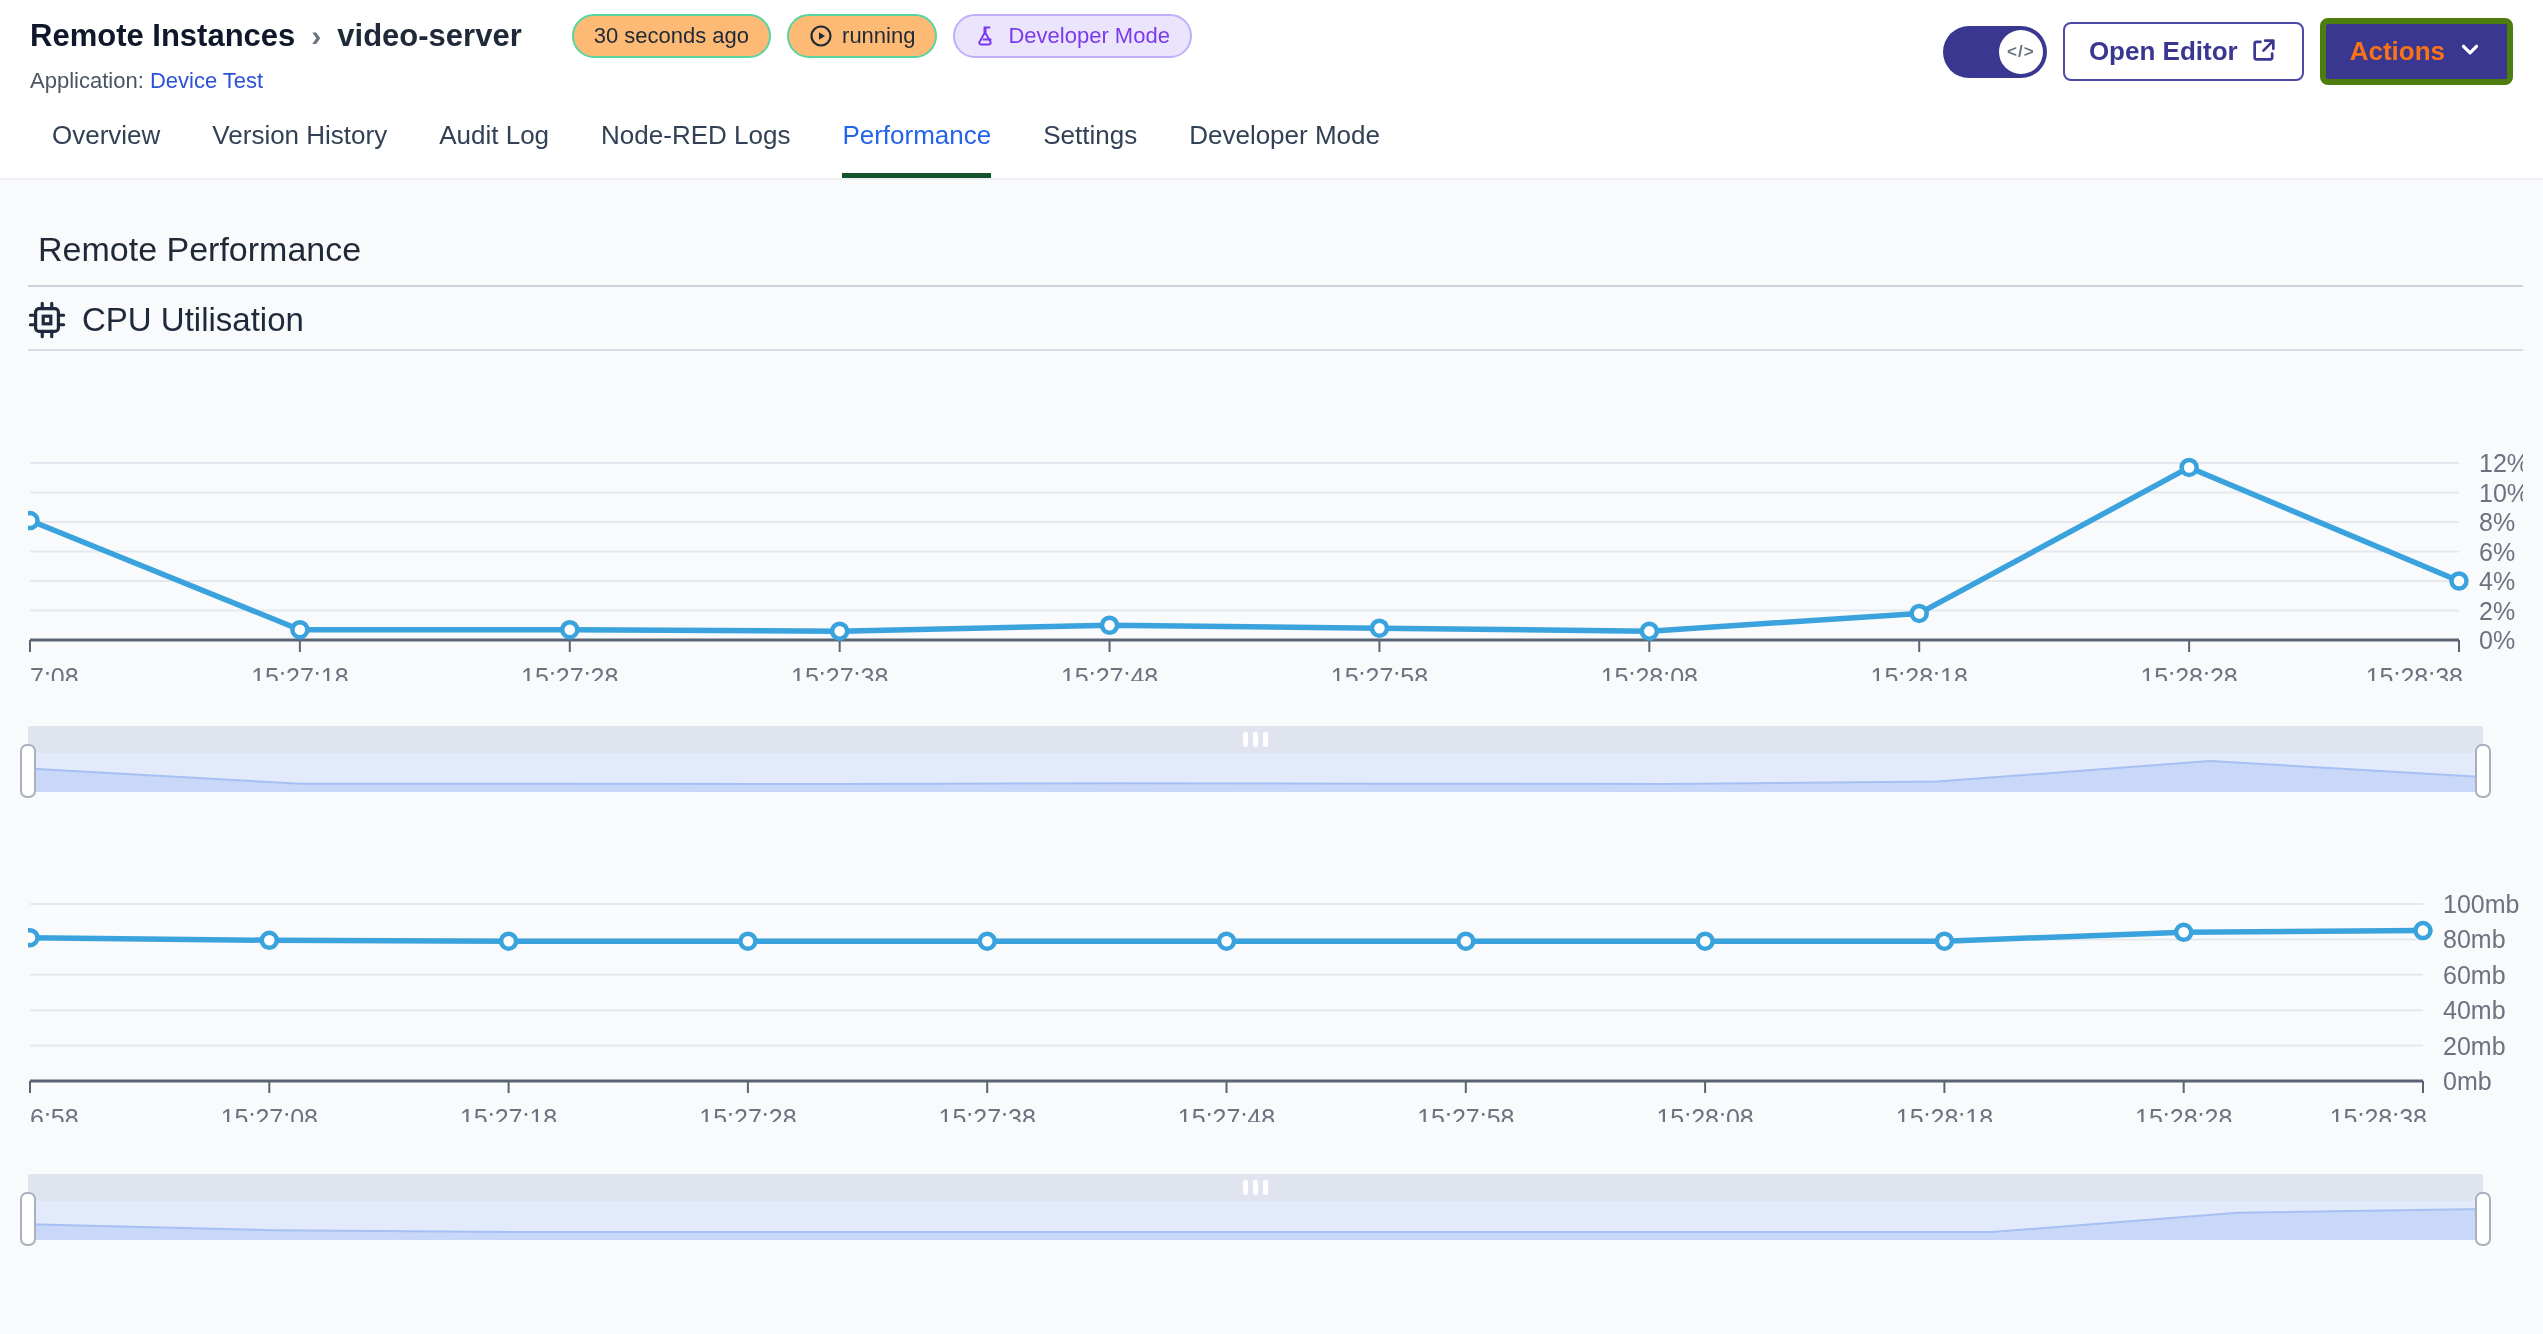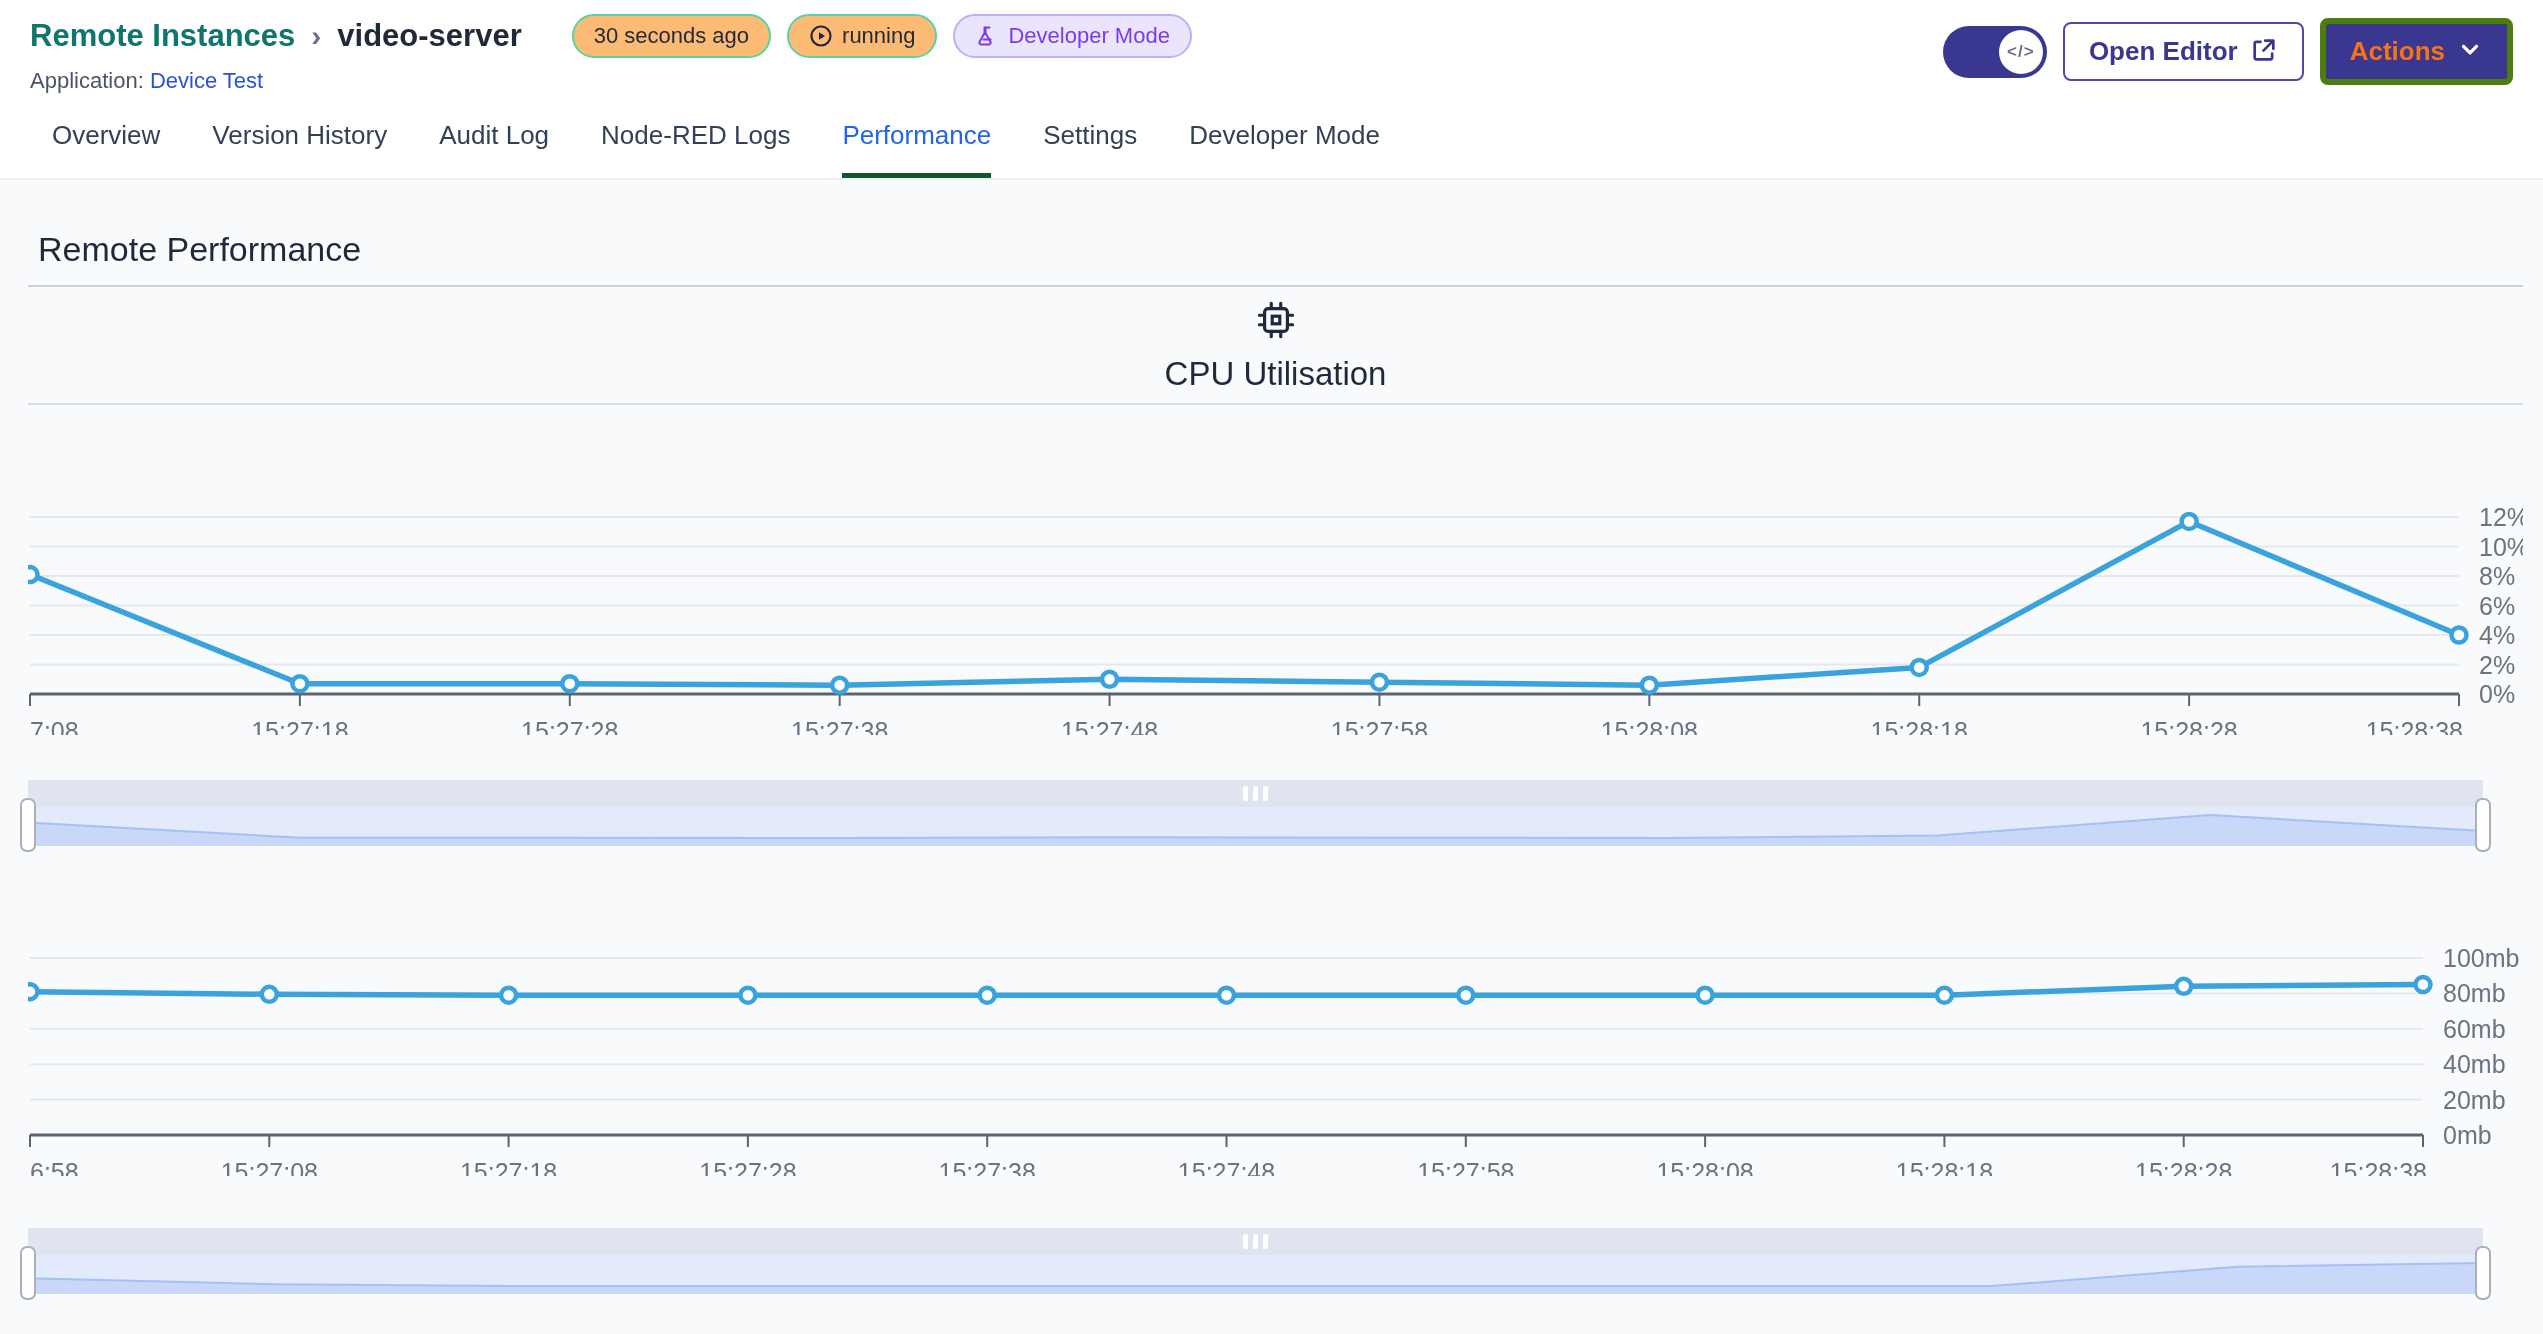--- a/index.html
+++ b/index.html
@@ -3,21 +3,21 @@
 <meta charset="utf-8">
 <style>
   * { margin:0; padding:0; box-sizing:border-box; }
   html,body { width:2543px; height:1334px; overflow:hidden; background:#ffffff;
               font-family:"Liberation Sans", sans-serif; color:#1f2937; }
 
   
   .header { background:#ffffff; padding:14px 30px 0 30px; display:flex; justify-content:space-between; align-items:flex-start; }
   .header-left { display:flex; flex-direction:column; gap:10px; }
   .crumb-row { display:flex; align-items:center; gap:14px; }
-  .crumb-root { color:#0f766e; font-size:31px; font-weight:bold; cursor:pointer; }
+  .crumb-root { color:#0f172a; font-size:31px; font-weight:bold; cursor:pointer; }
   .crumb-sep { color:#6b7280; font-size:30px; font-weight:bold; padding:0 2px; }
   .crumb-current { color:#1f2937; font-size:31px; font-weight:bold; }
   .badges { display:flex; gap:16px; margin-left:36px; }
   .badge { display:flex; align-items:center; gap:9px; font-size:22px; padding:7px 20px; border-radius:26px; white-space:nowrap; }
   .badge.green { background:#fdba74; border:2px solid #56d59f; color:#1f2937; }
   .badge.purple { background:#eae5fd; border:2px solid #c0aef8; color:#7c3aed; }
   .app-row { font-size:22px; color:#4b5563; }
   .app-row a { color:#2b51d4; text-decoration:none; cursor:pointer; }
 
   .header-right { display:flex; align-items:center; gap:16px; padding-top:4px; }
@@ -33,21 +33,21 @@
   .tab { font-size:26px; color:#334155; padding-bottom:22px; cursor:pointer; }
   .tab.active { color:#2563eb; border-bottom:5px solid #14532d; }
 
   
   .content { background:#f9fafb; height:1162px; padding:0 20px 0 28px; }
   .title-row { display:flex; align-items:baseline; gap:14px; padding-top:50px;margin-left:10px; }
   .page-title { font-size:34px; color:#1f2937; font-weight:500; }
   .page-subtitle { font-size:24px; color:#9ca3af; }
   .divider { border-bottom:2px solid #ccd2dc; margin-top:16px; }
 
-  .section-head { display:flex; align-items:center; gap:16px; margin-top:14px; padding-bottom:10px; border-bottom:2px solid #d8dde5;flex-direction:column; }
+  .section-head { display:flex; align-items:center; gap:16px; margin-top:14px; padding-bottom:10px; border-bottom:2px solid #d8dde5; }
   .section-title { font-size:33px; color:#1e293b; }
   .chip-icon { width:38px; height:38px; color:#1e293b; }
 
   svg.chart { display:block; width:2495px; height:330px; overflow:hidden; }
 
   .brush { position:relative; width:2455px; margin:45px 0 0 0; }
   .brush-strip { height:27px; background:#e0e4ef; border-radius:2px 2px 0 0; display:flex; align-items:center; justify-content:center; gap:5px; cursor:grab; }
   .brush-strip .dot { width:5px; height:15px; background:#ffffff; border-radius:2px; }
   svg.brush-body { display:block; width:2455px; height:39px; background:#e2eafb; }
   .brush-handle { position:absolute; top:18px; width:16px; height:54px; background:#ffffff; border:2px solid #a9b0bd; border-radius:7px; cursor:ew-resize; }

